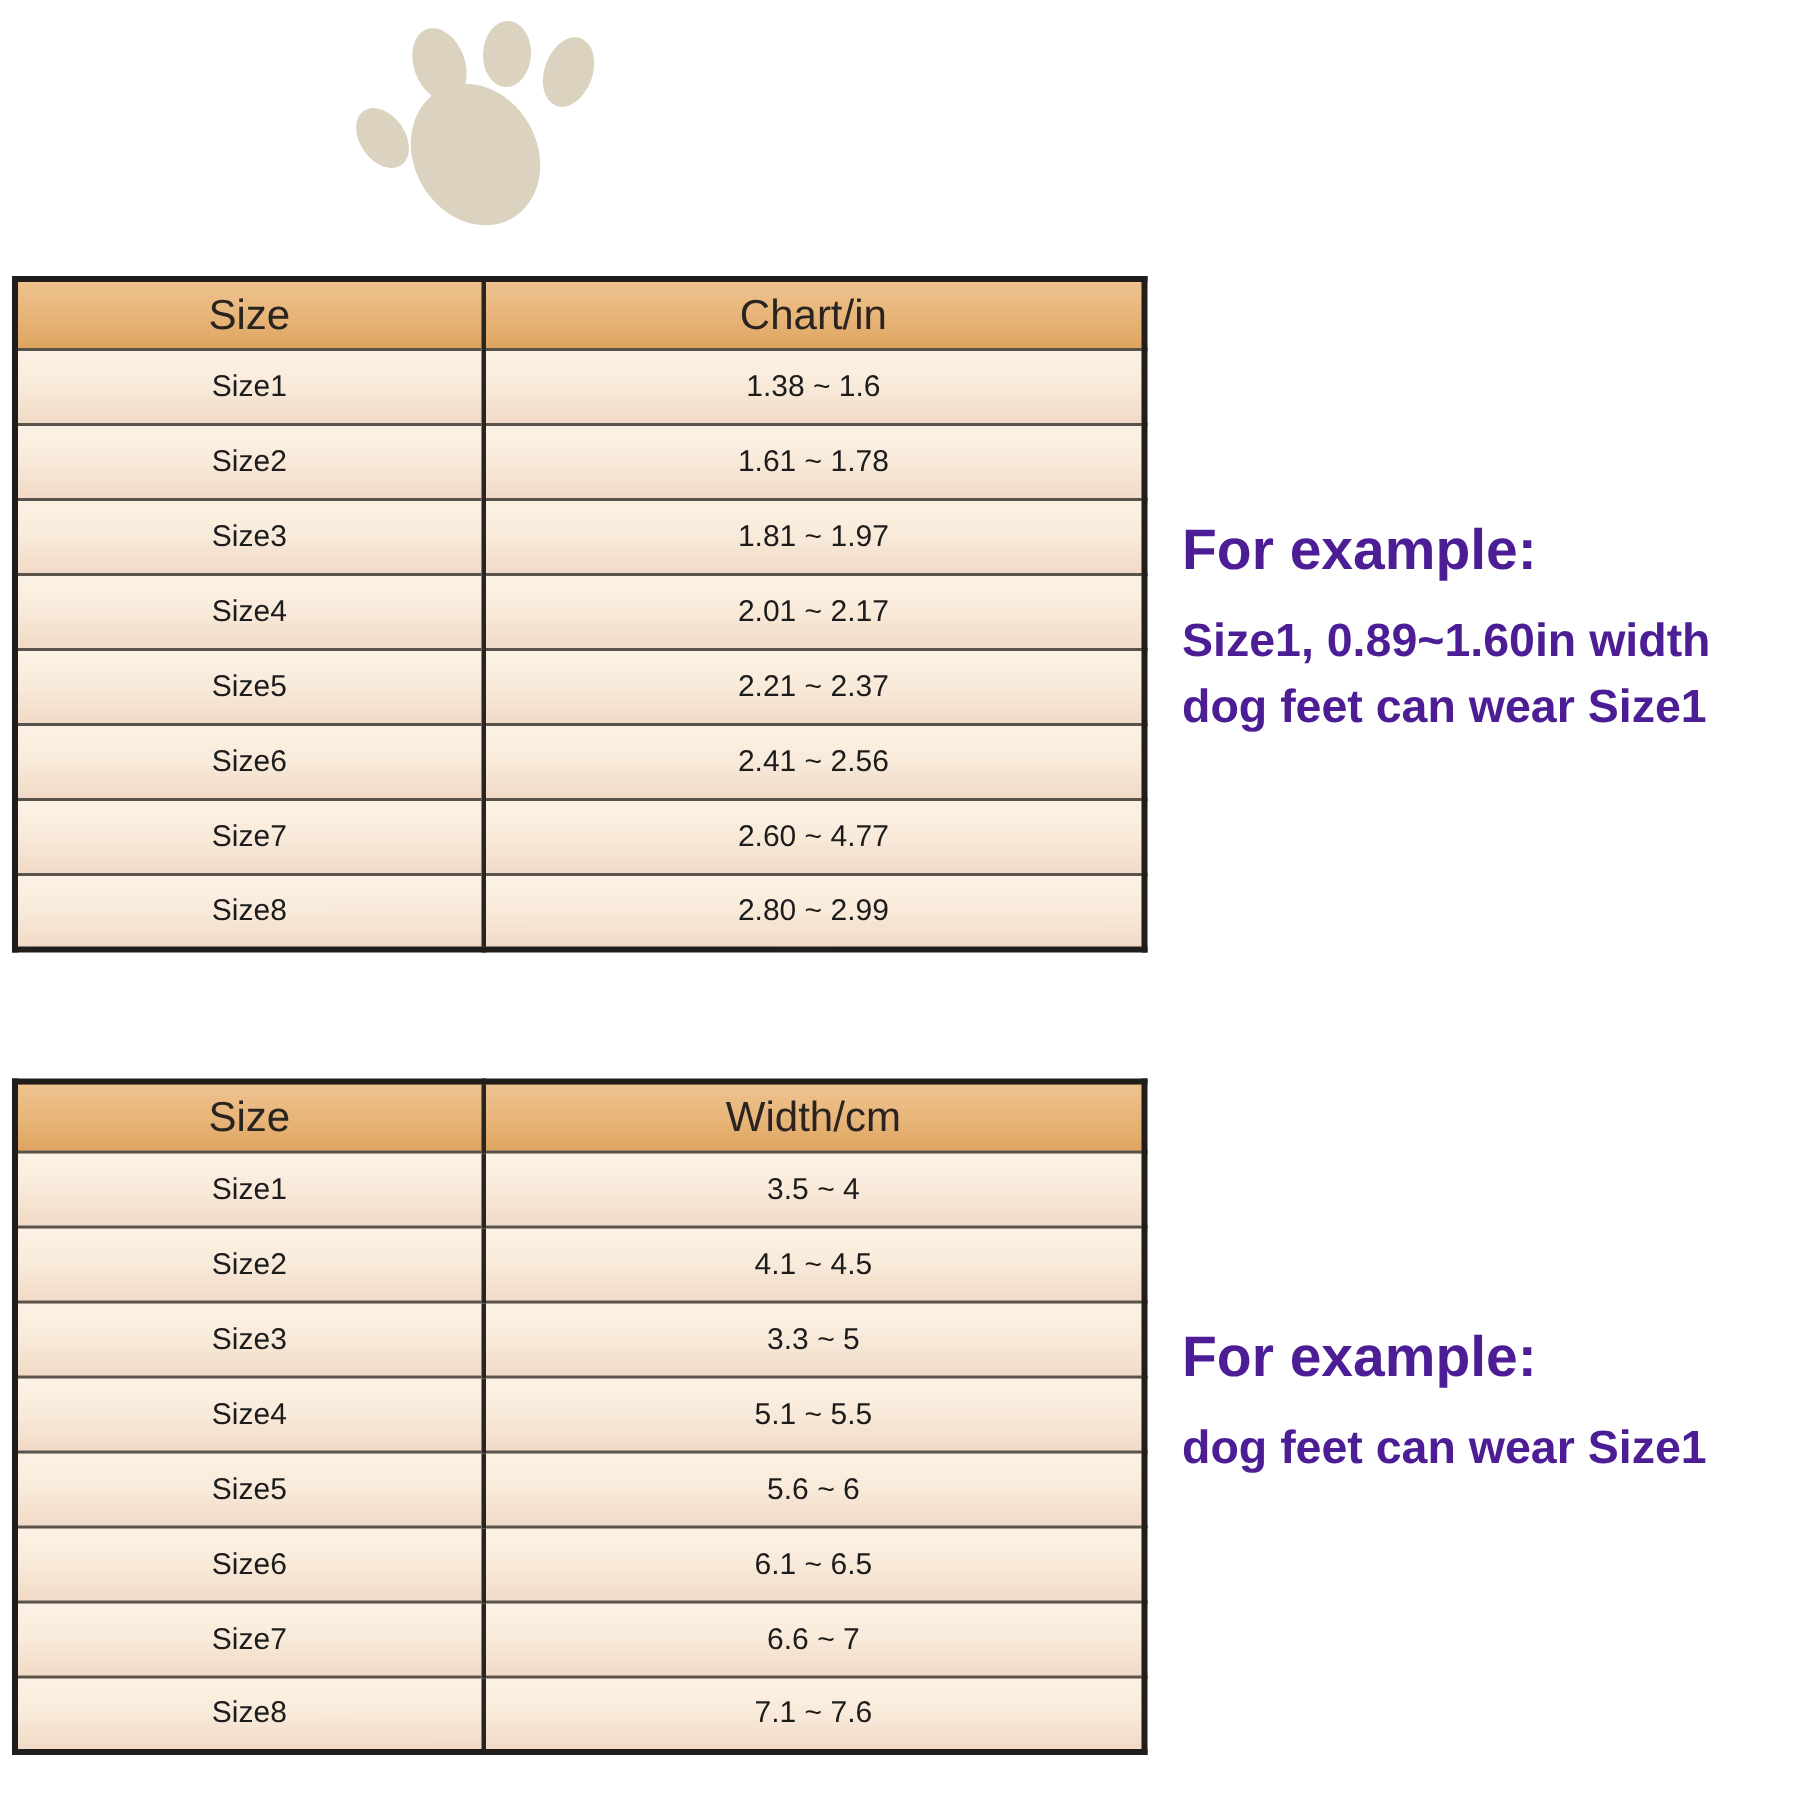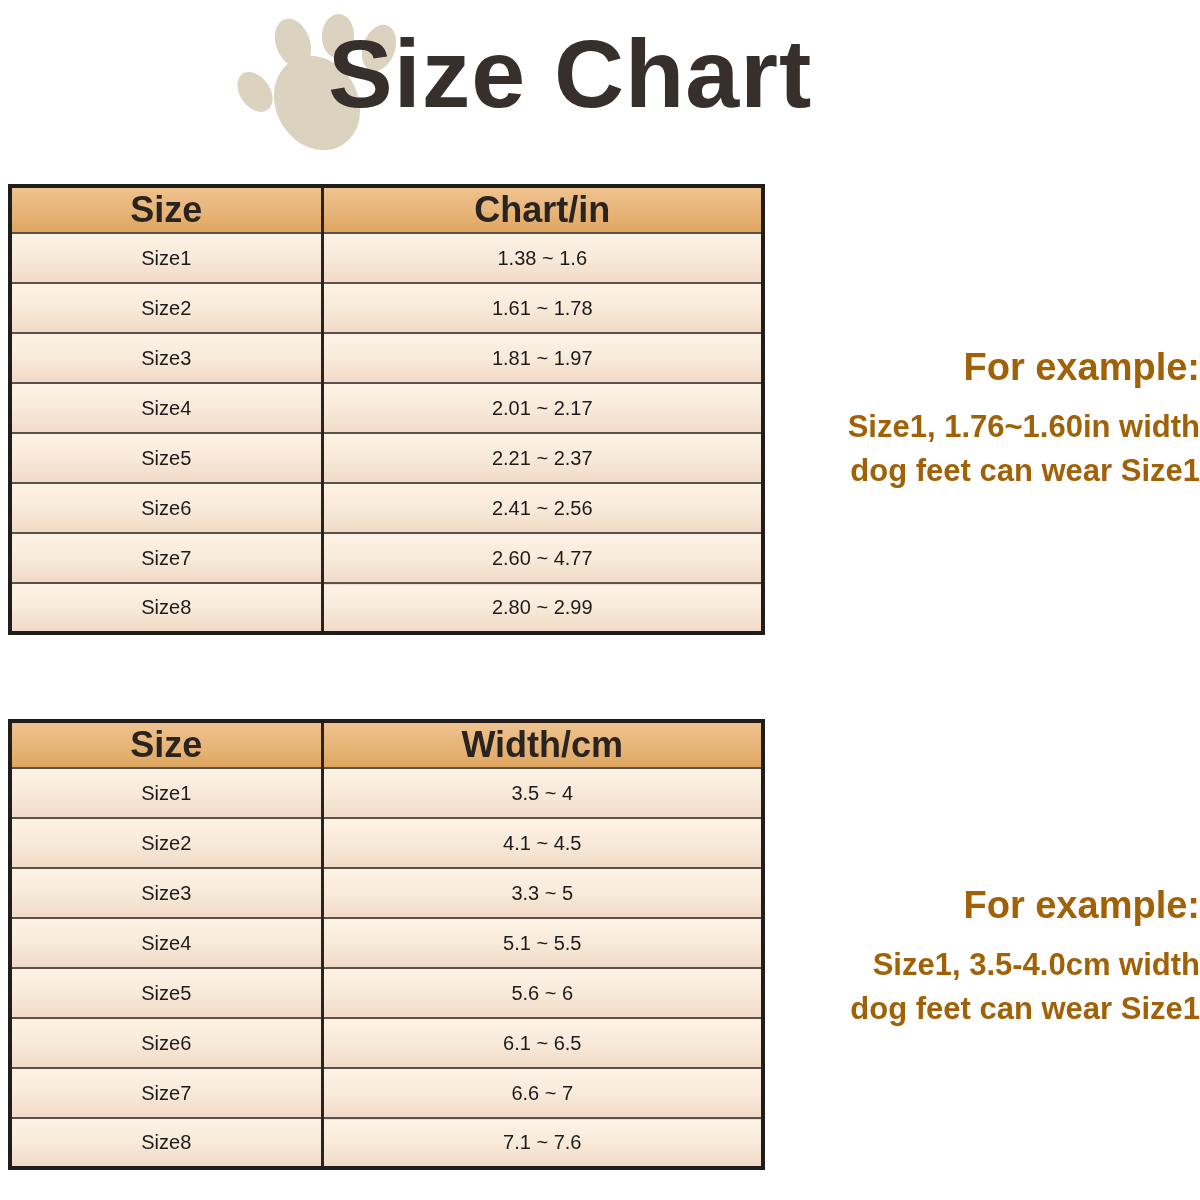--- a/index.html
+++ b/index.html
@@ -31,58 +31,57 @@
     table-layout: fixed;
     border: 4px solid #211d1a;
   }
   .table-in { top: 184px; }
   .table-cm { top: 719px; }
   .size-table col.col-size { width: 312px; }
   .size-table th {
     height: 47px;
     background: linear-gradient(180deg, #eec28f 0%, #e7b478 55%, #dea55f 100%);
     color: #2a2420;
-    font-size: 36px; font-weight: 700;
+    font-size: 28px; font-weight: 400;
     text-align: center; vertical-align: middle;
     border-bottom: 2px solid #5a534c;
   }
   .size-table td {
     height: 50px;
     background: linear-gradient(180deg, #fcf2e4 0%, #f9ebdb 45%, #f1dac7 100%);
     color: #1c1c1c;
     font-size: 20px;
     text-align: center; vertical-align: middle;
     border-bottom: 2px solid #5a534c;
   }
   .size-table tr > *:first-child { border-right: 3px solid #2a2420; }
   .size-table tbody tr:last-child td { border-bottom: none; }
 
   
-  .example { position: absolute; left: 788px; width: 412px; color: #a16207; text-align: right; }
+  .example { position: absolute; left: 788px; width: 412px; color: #4c1d95; }
   .example-1 { top: 346px; }
   .example-2 { top: 884px; }
   .example-heading { font-size: 38px; font-weight: 700; margin-bottom: 16px; }
   .example-line { font-size: 31px; font-weight: 700; line-height: 1.42; }
 </style>
 </head>
 <body>
 
 <div class="page">
 
   <header class="title-row">
     <svg class="paw" viewBox="0 0 175 158" aria-hidden="true">
       <g fill="#dbd2bf">
         <ellipse cx="85" cy="93" rx="41" ry="49" transform="rotate(-30 85 93)"></ellipse>
         <ellipse cx="23" cy="82" rx="15" ry="22" transform="rotate(-35 23 82)"></ellipse>
         <ellipse cx="61" cy="33" rx="17" ry="25" transform="rotate(-20 61 33)"></ellipse>
         <ellipse cx="106" cy="26" rx="16" ry="22" transform="rotate(3 106 26)"></ellipse>
         <ellipse cx="147" cy="38" rx="16" ry="24" transform="rotate(20 147 38)"></ellipse>
       </g>
     </svg>
-    <h1 class="title">Size Chart</h1>
   </header>
 
   <table class="size-table table-in">
     <colgroup>
         <col class="col-size">
         <col>
       </colgroup>
     <thead>
       <tr>
         <th>Size</th>
@@ -128,21 +127,21 @@
 
         <tr>
           <td>Size8</td>
           <td>2.80 ~ 2.99</td>
         </tr>
       </tbody>
   </table>
 
   <aside class="example example-1">
     <p class="example-heading">For example:</p>
-    <p class="example-line">Size1, 1.76~1.60in width</p>
+    <p class="example-line">Size1, 0.89~1.60in width</p>
     <p class="example-line">dog feet can wear Size1</p>
   </aside>
 
   <table class="size-table table-cm">
     <colgroup>
         <col class="col-size">
         <col>
       </colgroup>
     <thead>
       <tr>
@@ -189,17 +188,16 @@
 
         <tr>
           <td>Size8</td>
           <td>7.1 ~ 7.6</td>
         </tr>
       </tbody>
   </table>
 
   <aside class="example example-2">
     <p class="example-heading">For example:</p>
-    <p class="example-line">Size1, 3.5-4.0cm width</p>
     <p class="example-line">dog feet can wear Size1</p>
   </aside>
 
 </div>
 
 </body></html>

